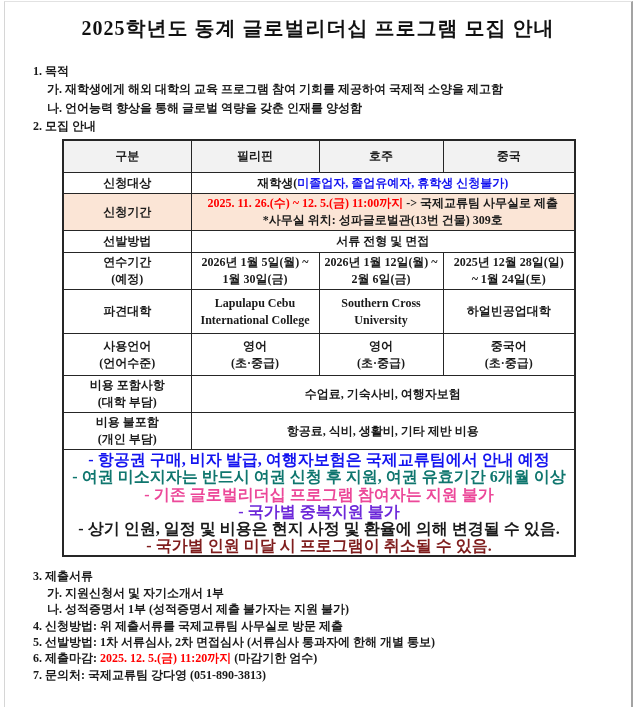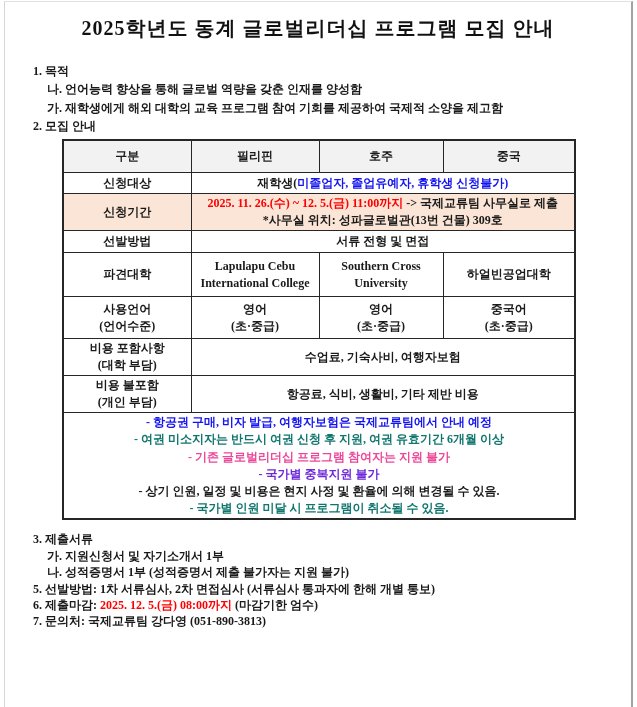--- a/index.html
+++ b/index.html
@@ -60,38 +60,38 @@
   tr.r-univ td { height: 44px; }
   tr.r-lang td { height: 42px; }
   tr.r-cap td { height: 20px; }
   tr.r-cost td { height: 35px; }
   td.notes {
     text-align: left;
     padding: 5px 8px;
     height: 105px;
     vertical-align: top;
   }
-  td.notes .nline { line-height: 17.2px; white-space: nowrap; font-size: 12px; }
+  td.notes .nline { line-height: 17.2px; white-space: nowrap; font-size: 16px; }
 
   .footer { margin-top: 11px; }
   .footer .line { line-height: 16.4px; }
 </style>
 </head>
 <body>
 
 <div class="page">
 
   <div class="title">2025학년도 동계 글로벌리더십 프로그램 모집 안내</div>
 
   <div class="content">
 
     <div class="sec">
       <div class="line">1. 목적</div>
+      <div class="line ind">가. 재학생에게 해외 대학의 교육 프로그램 참여 기회를 제공하여 국제적 소양을 제고함</div>
       <div class="line ind">나. 언어능력 향상을 통해 글로벌 역량을 갖춘 인재를 양성함</div>
-      <div class="line ind">가. 재학생에게 해외 대학의 교육 프로그램 참여 기회를 제공하여 국제적 소양을 제고함</div>
       <div class="line">2. 모집 안내</div>
     </div>
 
     <table class="tbl">
       <colgroup>
         <col style="width:128px">
           <col style="width:128px">
           <col style="width:124px">
           <col style="width:132px">
       </colgroup>
@@ -114,20 +114,38 @@
             <div><span style="color: rgb(255, 0, 0); text-align: center;">2025. 11. 26.(수) ~ 12. 5.(금) 11:00까지</span><span> -&gt; 국제교류팀 사무실로 제출</span></div>
             <div>*사무실 위치: 성파글로벌관(13번 건물) 309호</div>
           </td>
         </tr>
 
         <tr class="r-select">
           <td>선발방법</td>
           <td colspan="3">서류 전형 및 면접</td>
         </tr>
 
+        <tr class="r-duration">
+          <td>
+            <div>연수기간</div>
+            <div>(예정)</div>
+          </td>
+          <td>
+            <div>2026년 1월 5일(월) ~</div>
+            <div>1월 30일(금)</div>
+          </td>
+          <td>
+            <div>2026년 1월 12일(월) ~</div>
+            <div>2월 6일(금)</div>
+          </td>
+          <td>
+            <div>2025년 12월 28일(일)</div>
+            <div>~ 1월 24일(토)</div>
+          </td>
+        </tr>
 
         <tr class="r-univ">
           <td>파견대학</td>
           <td>
             <div>Lapulapu Cebu</div>
             <div>International College</div>
           </td>
           <td>
             <div>Southern Cross</div>
             <div>University</div>
@@ -171,29 +189,30 @@
           <td colspan="3">항공료, 식비, 생활비, 기타 제반 비용</td>
         </tr>
 
         <tr>
           <td colspan="4" class="notes">
             <div class="nline" style="color: rgb(20, 20, 240);">- 항공권 구매, 비자 발급, 여행자보험은 국제교류팀에서 안내 예정</div>
             <div class="nline" style="color: #0f766e;">- 여권 미소지자는 반드시 여권 신청 후 지원, 여권 유효기간 6개월 이상</div>
             <div class="nline" style="color: #ec4899;">- 기존 글로벌리더십 프로그램 참여자는 지원 불가</div>
             <div class="nline" style="color: #6d28d9;">- 국가별 중복지원 불가</div>
             <div class="nline" style="color: rgb(26, 26, 26);">- 상기 인원, 일정 및 비용은 현지 사정 및 환율에 의해 변경될 수 있음.</div>
-            <div class="nline" style="color: #0f766e;">- 국가별 인원 미달 시 프로그램이 취소될 수 있음.</div>
+            <div class="nline" style="color: #7f1d1d;">- 국가별 인원 미달 시 프로그램이 취소될 수 있음.</div>
           </td>
         </tr>
       </tbody>
     </table>
 
     <div class="footer">
       <div class="line">3. 제출서류</div>
       <div class="line ind">가. 지원신청서 및 자기소개서 1부</div>
       <div class="line ind">나. 성적증명서 1부 (성적증명서 제출 불가자는 지원 불가)</div>
+      <div class="line">4. 신청방법: 위 제출서류를 국제교류팀 사무실로 방문 제출</div>
       <div class="line">5. 선발방법: 1차 서류심사, 2차 면접심사 (서류심사 통과자에 한해 개별 통보)</div>
-      <div class="line"><span>6. 제출마감: </span><span style="color: rgb(255, 0, 0);">2025. 12. 5.(금) 08:00까지</span><span> (마감기한 엄수)</span></div>
+      <div class="line"><span>6. 제출마감: </span><span style="color: rgb(255, 0, 0);">2025. 12. 5.(금) 11:20까지</span><span> (마감기한 엄수)</span></div>
       <div class="line">7. 문의처: 국제교류팀 강다영 (051-890-3813)</div>
     </div>
 
   </div>
 </div>
 
 </body></html>

